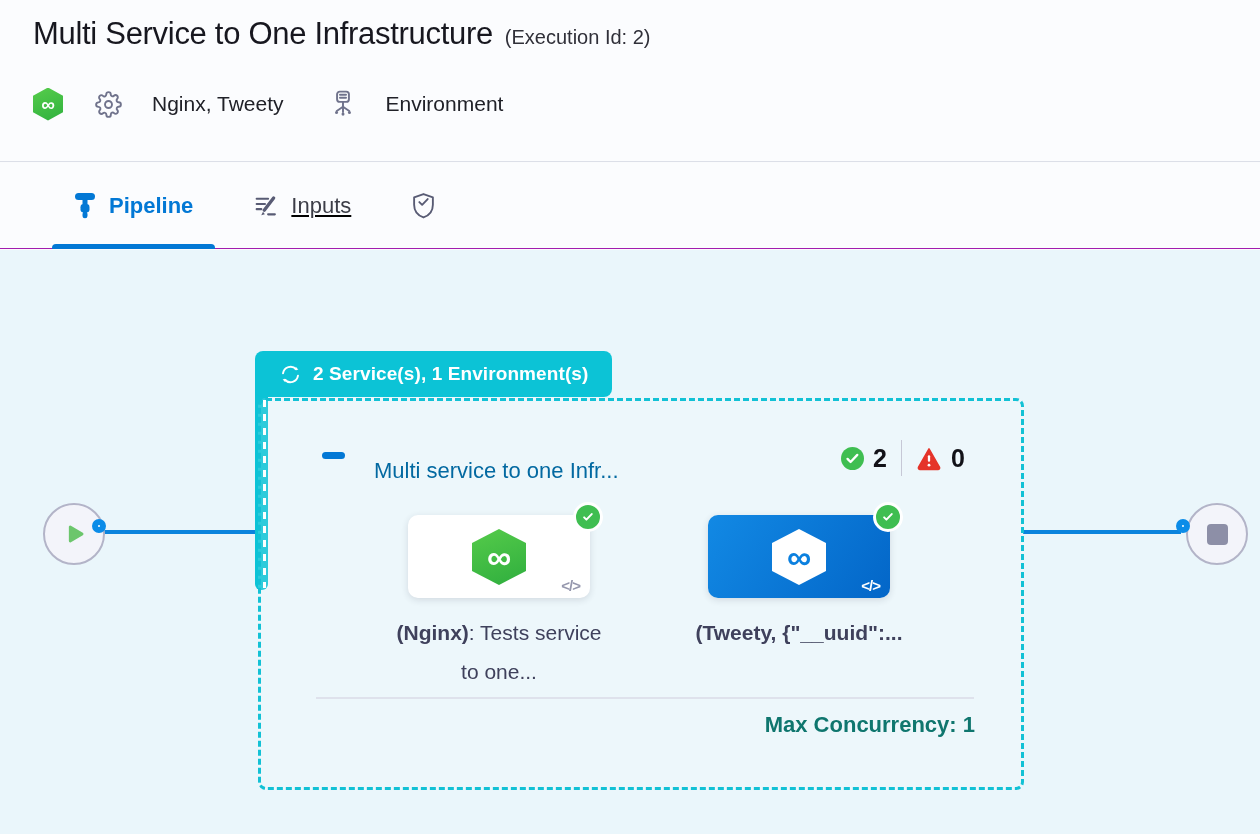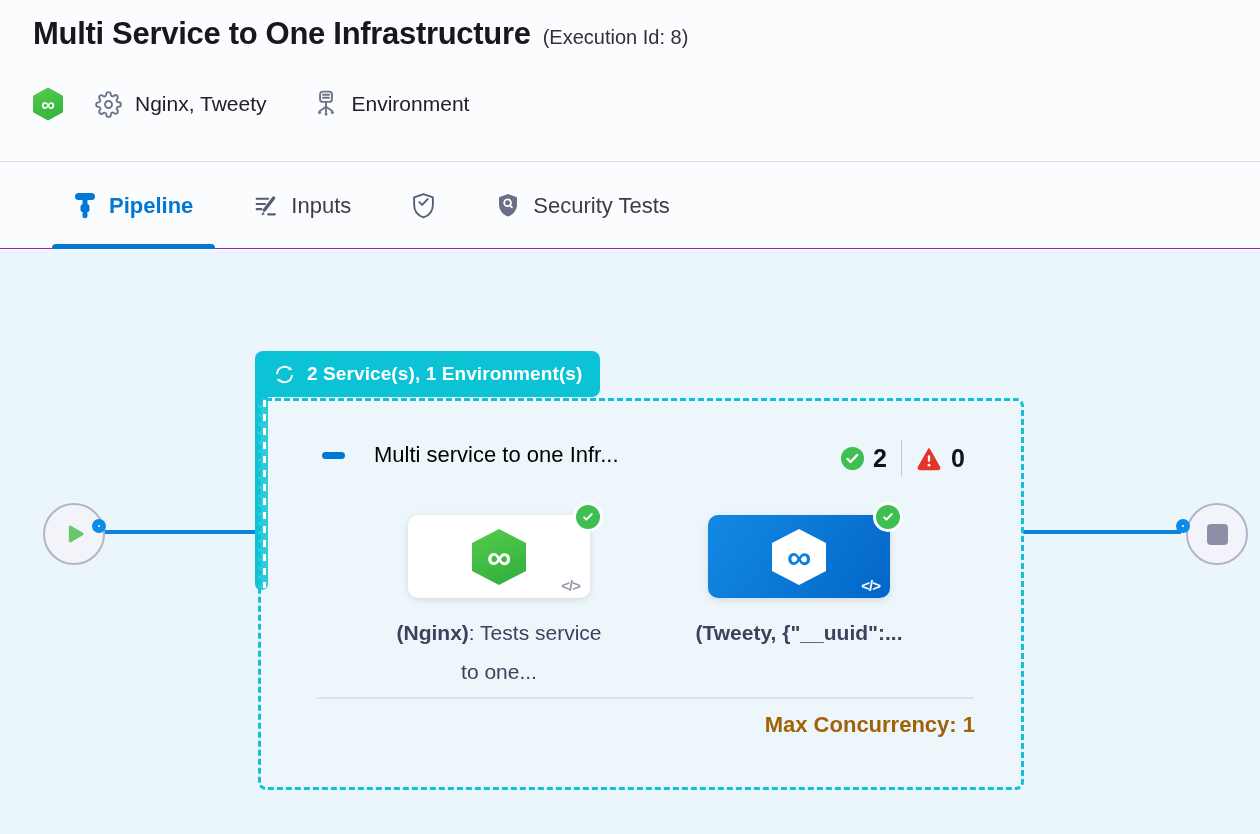--- a/index.html
+++ b/index.html
@@ -2,34 +2,34 @@
 <html><head>
 <meta charset="utf-8">
 <style>
   * { margin:0; padding:0; box-sizing:border-box; }
   html,body { width:1260px; height:834px; font-family:"Liberation Sans", sans-serif; background:#fafbfd; overflow:hidden; }
   .screen { position:relative; width:1260px; height:834px; }
 
   
   .header { position:absolute; left:0; top:0; width:1260px; height:162px; background:#fbfcfe; border-bottom:1px solid #dcdfe8; }
   .title-row { position:absolute; left:33px; top:16px; white-space:nowrap; display:flex; align-items:baseline; }
-  .page-title { font-size:31px; font-weight:700; color:#17171f; letter-spacing:-0.3px;text-align:right; }
+  .page-title { font-size:31px; font-weight:400; color:#17171f; letter-spacing:-0.3px;text-align:right; }
   .exec-id { font-size:20px; font-weight:400; color:#303039; margin-left:12px; }
   .meta-row { position:absolute; left:33px; top:86px; height:36px; display:flex; align-items:center; }
   .hex { clip-path:polygon(50% 0,100% 25%,100% 75%,50% 100%,0 75%,0 25%); display:flex; align-items:center; justify-content:center; }
   .hex-header { width:30px; height:33px; background:linear-gradient(160deg,#56cc4b,#2fb13e); }
   .hex-header span { color:#fff; font-weight:700; font-size:19px; line-height:1; }
   .meta-gear { margin-left:32px; display:flex; }
-  .meta-label { font-size:21px; color:#202128; margin-left:13px; }
+  .meta-label { font-size:21px; color:#202128; margin-left:30px; }
   .meta-k8s { margin-left:46px; display:flex; }
 
   
   .tabbar { position:absolute; left:0; top:163px; width:1260px; height:86px; background:#fbfcfe; border-bottom:1px solid #a21caf; display:flex; align-items:stretch; padding-left:52px; }
   .tab { position:relative; display:flex; align-items:center; gap:13px; padding:0 22px; cursor:pointer; }
-  .tab + .tab { margin-left:16px; }
+  .tab + .tab { margin-left:16px;text-decoration:underline; }
   .tab-label { font-size:22px; font-weight:500; color:#3c3d47; white-space:nowrap; }
   .tab.active .tab-label { color:#0278d5; font-weight:700; }
   .tab.active::after { content:""; position:absolute; left:0; right:0; bottom:-1px; height:5px; border-radius:4px 4px 0 0; background:#0278d5; }
 
   
   .canvas { position:absolute; left:0; top:250px; width:1260px; height:584px; background:#eaf6fb; }
 
   .link { position:absolute; height:4px; background:#0b84dd; }
   .link-left  { left:104px; top:280px; width:156px; }
   .link-right { left:1023px; top:280px; width:158px; }
@@ -40,26 +40,26 @@
   .stop-square { width:21px; height:21px; background:#8d8fa7; border-radius:4px; }
   .port { position:absolute; width:14px; height:14px; background:#fff; border:6px solid #0b8ce8; border-radius:50%; }
   .port-left  { left:92px;  top:269px; }
   .port-right { left:1176px; top:269px; }
 
   
   .stage-bar { position:absolute; left:255px; top:130px; width:13px; height:210px; background:#0cc3d6; border-radius:0 0 6px 6px; }
   .stage-bar-dashes { position:absolute; left:263px; top:150px; width:3px; height:188px;
      background:repeating-linear-gradient(180deg,#fff 0 7px, transparent 7px 14px); }
   .stage-badge { position:absolute; left:255px; top:101px; height:46px; background:#0cc3d6; border-radius:8px;
-     display:flex; align-items:center; gap:11px; padding:0 18px; cursor:pointer; }
+     display:flex; align-items:center; gap:11px; padding:0 24px; cursor:pointer; }
   .stage-badge-label { color:#fff; font-size:19px; font-weight:600; white-space:nowrap; letter-spacing:0.1px; }
   .stage-box { position:absolute; left:258px; top:148px; width:766px; height:392px; border:3px dashed #12c1d5; border-radius:8px; background:rgba(255,255,255,0.14); }
 
   .collapse-btn { position:absolute; left:322px; top:202px; width:23px; height:7px; border-radius:4px; background:#0278d5; cursor:pointer; }
-  .stage-title { position:absolute; left:374px; top:192px; font-size:22px; font-weight:500; color:#000000; white-space:nowrap; cursor:pointer; }
+  .stage-title { position:absolute; left:374px; top:208px; font-size:22px; font-weight:500; color:#0369a1; white-space:nowrap; cursor:pointer; }
   .stage-counts { position:absolute; left:841px; top:190px; display:flex; align-items:center; }
   .count-num { font-size:25px; font-weight:600; color:#121218; margin-left:9px; }
   .counts-divider { width:1px; height:36px; background:#c6c8d6; margin:0 14px; }
 
   
   .tile { position:absolute; width:182px; height:83px; border-radius:10px; cursor:pointer; box-shadow:0 2px 7px rgba(40,41,61,0.14); }
   .tile-nginx  { left:408px; top:265px; background:#ffffff; }
   .tile-tweety { left:708px; top:265px; background:linear-gradient(125deg,#1289e4 0%,#0366c8 100%); }
   .hex-tile { position:absolute; left:64px; top:14px; width:54px; height:56px; }
   .hex-green { background:linear-gradient(160deg,#55cb4a,#2fae3e); }
@@ -71,33 +71,33 @@
   .code-gray { color:#9597ad; }
   .code-white { color:#ffffff; }
   .tile-check { position:absolute; right:-13px; top:-13px; width:30px; height:30px; border-radius:50%; border:3px solid #fff; background:#3fbe51; display:flex; align-items:center; justify-content:center; }
 
   .node-label { position:absolute; top:363px; width:210px; text-align:center; font-size:21px; line-height:39px; color:#3f415c; }
   .node-label .b { font-weight:700; }
   .label-nginx  { left:394px; }
   .label-tweety { left:694px; }
 
   .stage-divider { position:absolute; left:316px; top:447px; width:658px; height:2px; background:#dfe2ec; }
-  .max-concurrency { position:absolute; left:620px; top:462px; width:355px; text-align:right; font-size:22px; font-weight:700; color:#a16207; white-space:nowrap; }
+  .max-concurrency { position:absolute; left:620px; top:462px; width:355px; text-align:right; font-size:22px; font-weight:700; color:#0f766e; white-space:nowrap; }
 
   svg { display:block; }
 </style>
 </head>
 <body>
 
 <div class="screen">
 
   <div class="header">
     <div class="title-row">
       <span class="page-title">Multi Service to One Infrastructure</span>
-      <span class="exec-id">(Execution Id: 8)</span>
+      <span class="exec-id">(Execution Id: 2)</span>
     </div>
     <div class="meta-row">
       <span class="hex hex-header">
           <span>∞</span>
         </span>
       <span class="meta-gear">
         <svg width="27" height="27" viewBox="0 0 24 24" fill="none" stroke="#70738c" stroke-width="1.7" stroke-linecap="round" stroke-linejoin="round">
           <circle cx="12" cy="12" r="3.1"></circle>
           <path d="M19.4 15a1.65 1.65 0 0 0 .33 1.82l.06.06a2 2 0 0 1 0 2.83 2 2 0 0 1-2.83 0l-.06-.06a1.65 1.65 0 0 0-1.82-.33 1.65 1.65 0 0 0-1 1.51V21a2 2 0 0 1-2 2 2 2 0 0 1-2-2v-.09A1.65 1.65 0 0 0 9 19.4a1.65 1.65 0 0 0-1.82.33l-.06.06a2 2 0 0 1-2.83 0 2 2 0 0 1 0-2.83l.06-.06a1.65 1.65 0 0 0 .33-1.82 1.65 1.65 0 0 0-1.51-1H3a2 2 0 0 1-2-2 2 2 0 0 1 2-2h.09A1.65 1.65 0 0 0 4.6 9a1.65 1.65 0 0 0-.33-1.82l-.06-.06a2 2 0 0 1 0-2.83 2 2 0 0 1 2.83 0l.06.06a1.65 1.65 0 0 0 1.82.33H9a1.65 1.65 0 0 0 1-1.51V3a2 2 0 0 1 2-2 2 2 0 0 1 2 2v.09a1.65 1.65 0 0 0 1 1.51 1.65 1.65 0 0 0 1.82-.33l.06-.06a2 2 0 0 1 2.83 0 2 2 0 0 1 0 2.83l-.06.06a1.65 1.65 0 0 0-.33 1.82V9a1.65 1.65 0 0 0 1.51 1H21a2 2 0 0 1 2 2 2 2 0 0 1-2 2h-.09a1.65 1.65 0 0 0-1.51 1z"></path>
         </svg>
@@ -147,30 +147,20 @@
       <span class="tab-label">Inputs</span>
     </div>
     <div class="tab">
       <span>
         <svg width="25" height="28" viewBox="0 0 24 26" fill="none" stroke="#585b74" stroke-width="1.8" stroke-linecap="round" stroke-linejoin="round">
           <path d="M12 1.5l9 3.2v7.1c0 6-3.8 10.4-9 12.2-5.2-1.8-9-6.2-9-12.2V4.7z"></path>
           <path d="M8 9.2l2.7 2.7L16 6.3"></path>
         </svg>
       </span>
     </div>
-    <div class="tab">
-      <span>
-        <svg width="24" height="27" viewBox="0 0 24 26">
-          <path d="M12 1.5l9 3.2v7.1c0 6-3.8 10.4-9 12.2-5.2-1.8-9-6.2-9-12.2V4.7z" fill="#6b6e87"></path>
-          <circle cx="11.6" cy="10.3" r="3.4" fill="none" stroke="#fff" stroke-width="1.8"></circle>
-          <path d="M13.9 12.9l2 2" stroke="#fff" stroke-width="1.8" stroke-linecap="round"></path>
-        </svg>
-      </span>
-      <span class="tab-label">Security Tests</span>
-    </div>
   </div>
 
   <div class="canvas">
 
     <div class="link link-left"></div>
     <div class="link link-right"></div>
 
     <div class="round-node start-node">
       <span>
         <svg width="26" height="26" viewBox="0 0 24 24">

